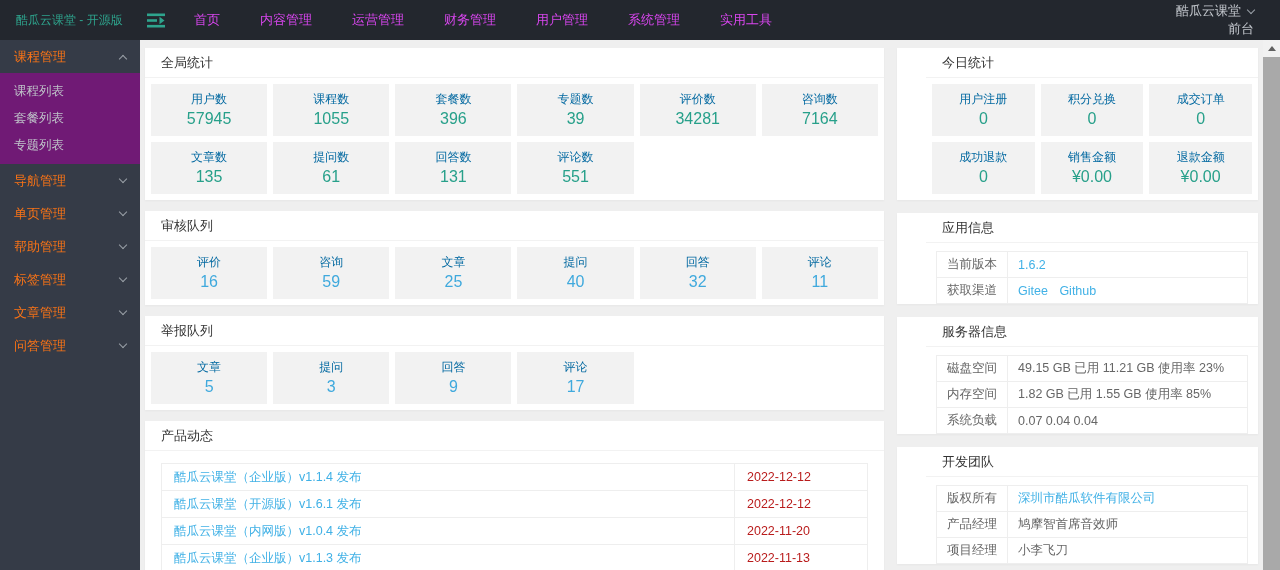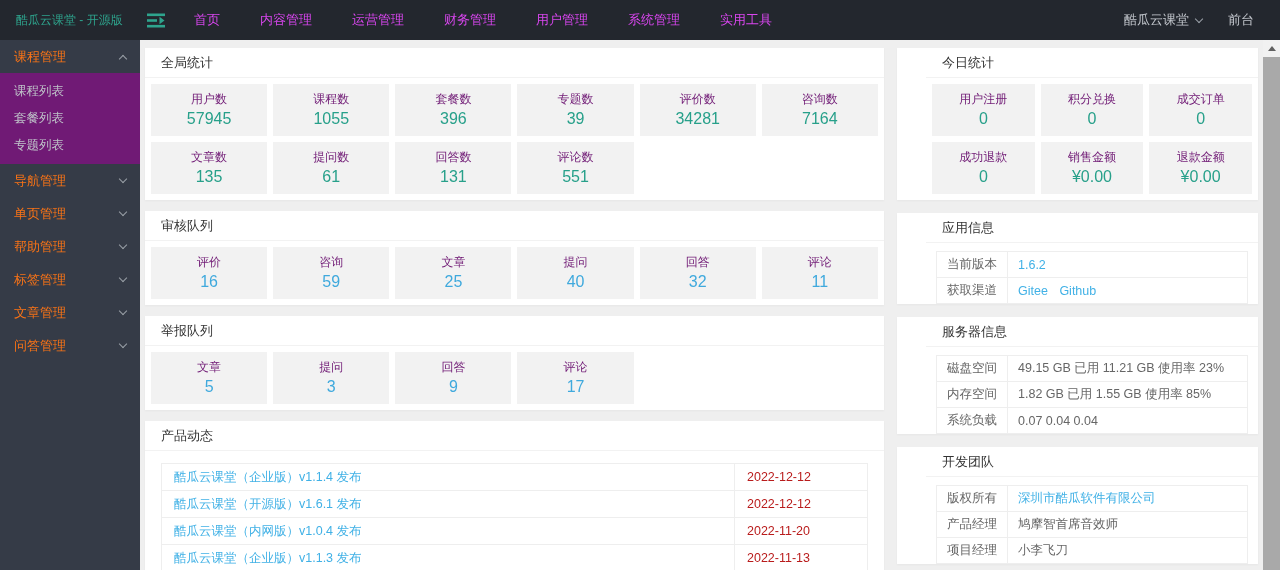--- a/index.html
+++ b/index.html
@@ -6,21 +6,21 @@
   html,body { width:1280px; height:570px; overflow:hidden; background:#efefef;
     font-family:"Liberation Sans","DejaVu Sans",sans-serif; }
 
   
   .topbar { position:absolute; top:0; left:0; width:1280px; height:40px;
     background:#23272e; display:flex; align-items:center; z-index:20; }
   .brand { width:140px; padding-left:16px; font-size:12px; color:#2ea48d; white-space:nowrap; }
   .menu-toggle { width:34px; height:40px; display:flex; align-items:center; justify-content:center; cursor:pointer; }
   .topnav { display:flex; align-items:center; height:40px; }
   .topnav-item { padding:0 20px; line-height:40px; font-size:13px; color:#d946ef; cursor:pointer; }
-  .topbar-right { margin-left:auto; display:flex; align-items:flex-start; }
+  .topbar-right { margin-left:auto; display:flex; align-items:flex-end;flex-direction:column; }
   .user-drop { font-size:13px; color:#c3c7cd; cursor:pointer; display:flex; align-items:center; margin-right:26px; }
   .frontend { font-size:13px; color:#c3c7cd; cursor:pointer; margin-right:26px; }
 
   .chev { display:inline-block; width:6px; height:6px;
     border-right:1.5px solid #9aa0a8; border-bottom:1.5px solid #9aa0a8; }
   .chev-down { transform:rotate(45deg); margin-top:-3px; }
   .chev-up { transform:rotate(-135deg); margin-top:4px; }
   .user-drop .chev { margin-left:7px; }
 
   
@@ -40,21 +40,21 @@
   .card { background:#fff; margin-bottom:11px; box-shadow:0 1px 2px rgba(0,0,0,0.04); }
   .col-right .card { margin-bottom:13px;padding-left:29px; }
   .card-header { height:30px; padding:0 16px; line-height:29px; font-size:13px; color:#333;
     border-bottom:1px solid #f2f2f2; }
 
   
   .tiles { display:flex; flex-wrap:wrap; gap:6px; padding:6px; }
   .tile { background:#f2f2f2; text-align:center; padding:8px 0; cursor:pointer; }
   .tiles-6 .tile { flex:0 0 calc((100% - 30px)/6); }
   .tiles-3 .tile { flex:0 0 calc((100% - 12px)/3); }
-  .tile-label { font-size:12px; color:#701a75; line-height:14px; }
+  .tile-label { font-size:12px; color:#0369a1; line-height:14px; }
   .tile-value { font-size:16px; line-height:18px; margin-top:4px; }
   .v-teal { color:#27a08a; }
   .v-blue { color:#3fa9dd; }
 
   
   .news-table { width:calc(100% - 32px); margin:12px 16px; border-collapse:collapse; }
   .news-table td { border:1px solid #eeeeee; height:27px; padding:0 12px; font-size:12.5px; }
   .news-link { color:#41b1e6; cursor:pointer; text-decoration:none; }
   .news-date { width:133px; color:#b91c1c; }
 

